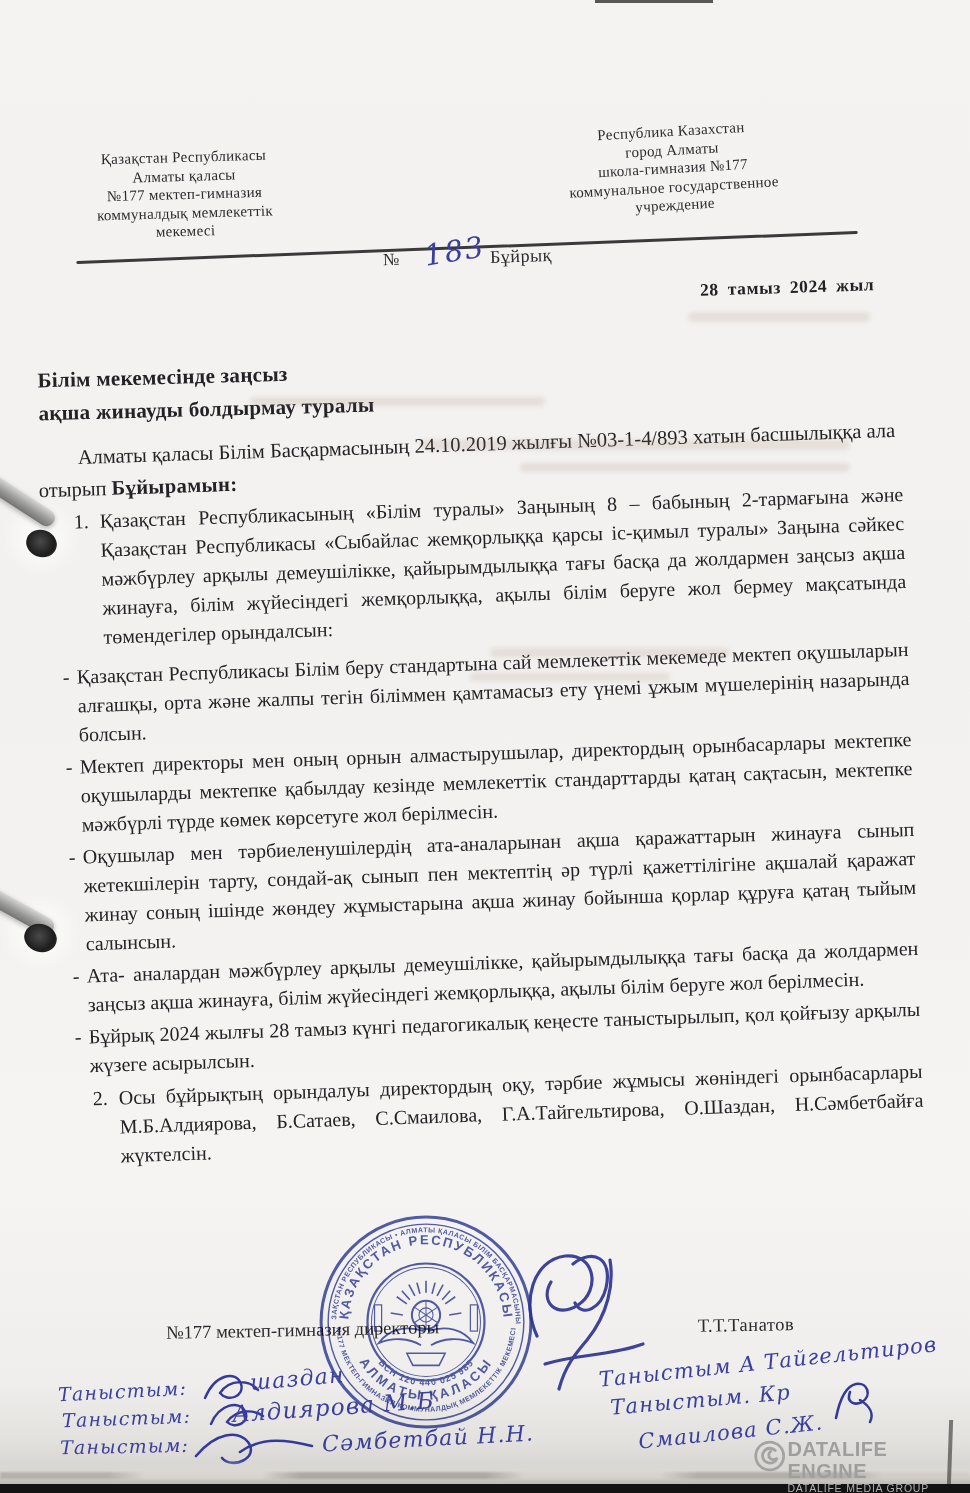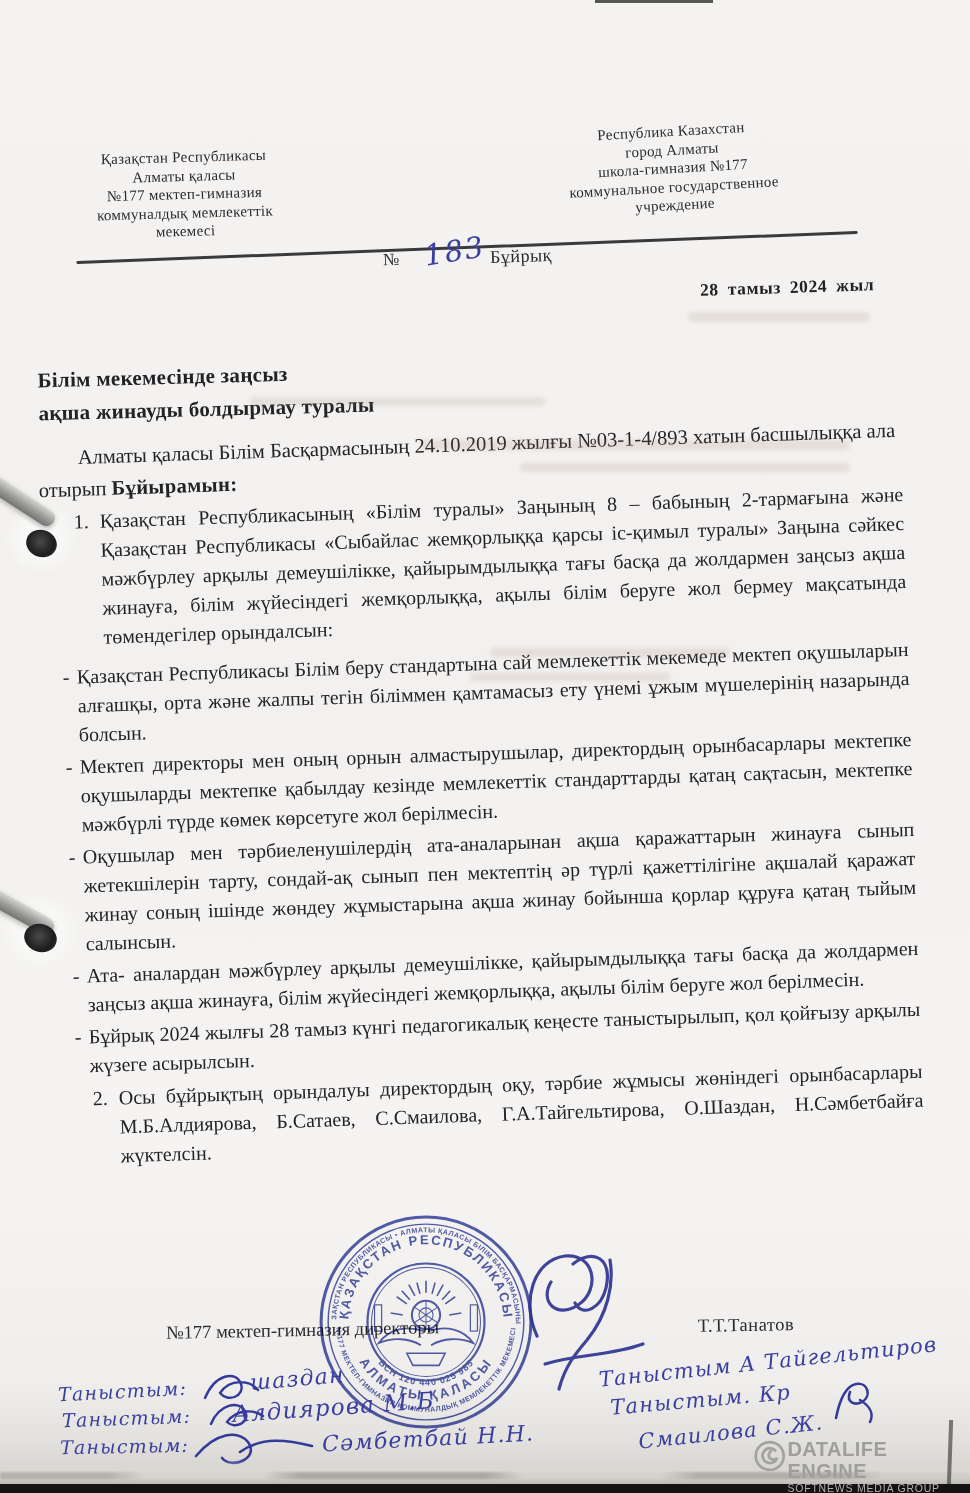--- a/index.html
+++ b/index.html
@@ -243,19 +243,19 @@
 
     <div class="watermark">
       <svg width="36" height="36" viewBox="0 0 38 38">
         <g stroke="#a3a3a3" stroke-width="3" fill="none" stroke-linecap="round">
           <circle cx="19" cy="19" r="15"></circle>
           <path d="M 25 13 A 8 8 0 1 0 27 21 A 5 5 0 1 1 20 14"></path>
         </g>
       </svg>
       <div class="wm-text">
         <div class="wm-title">DATALIFE ENGINE</div>
-        <div class="wm-sub">SOFTNEWS MEDIA GROUP</div>
+        <div class="wm-sub">DATALIFE MEDIA GROUP</div>
       </div>
     </div>
 
   </div>
   <div class="black-strip"></div>
 </div>
 
 </body></html>

